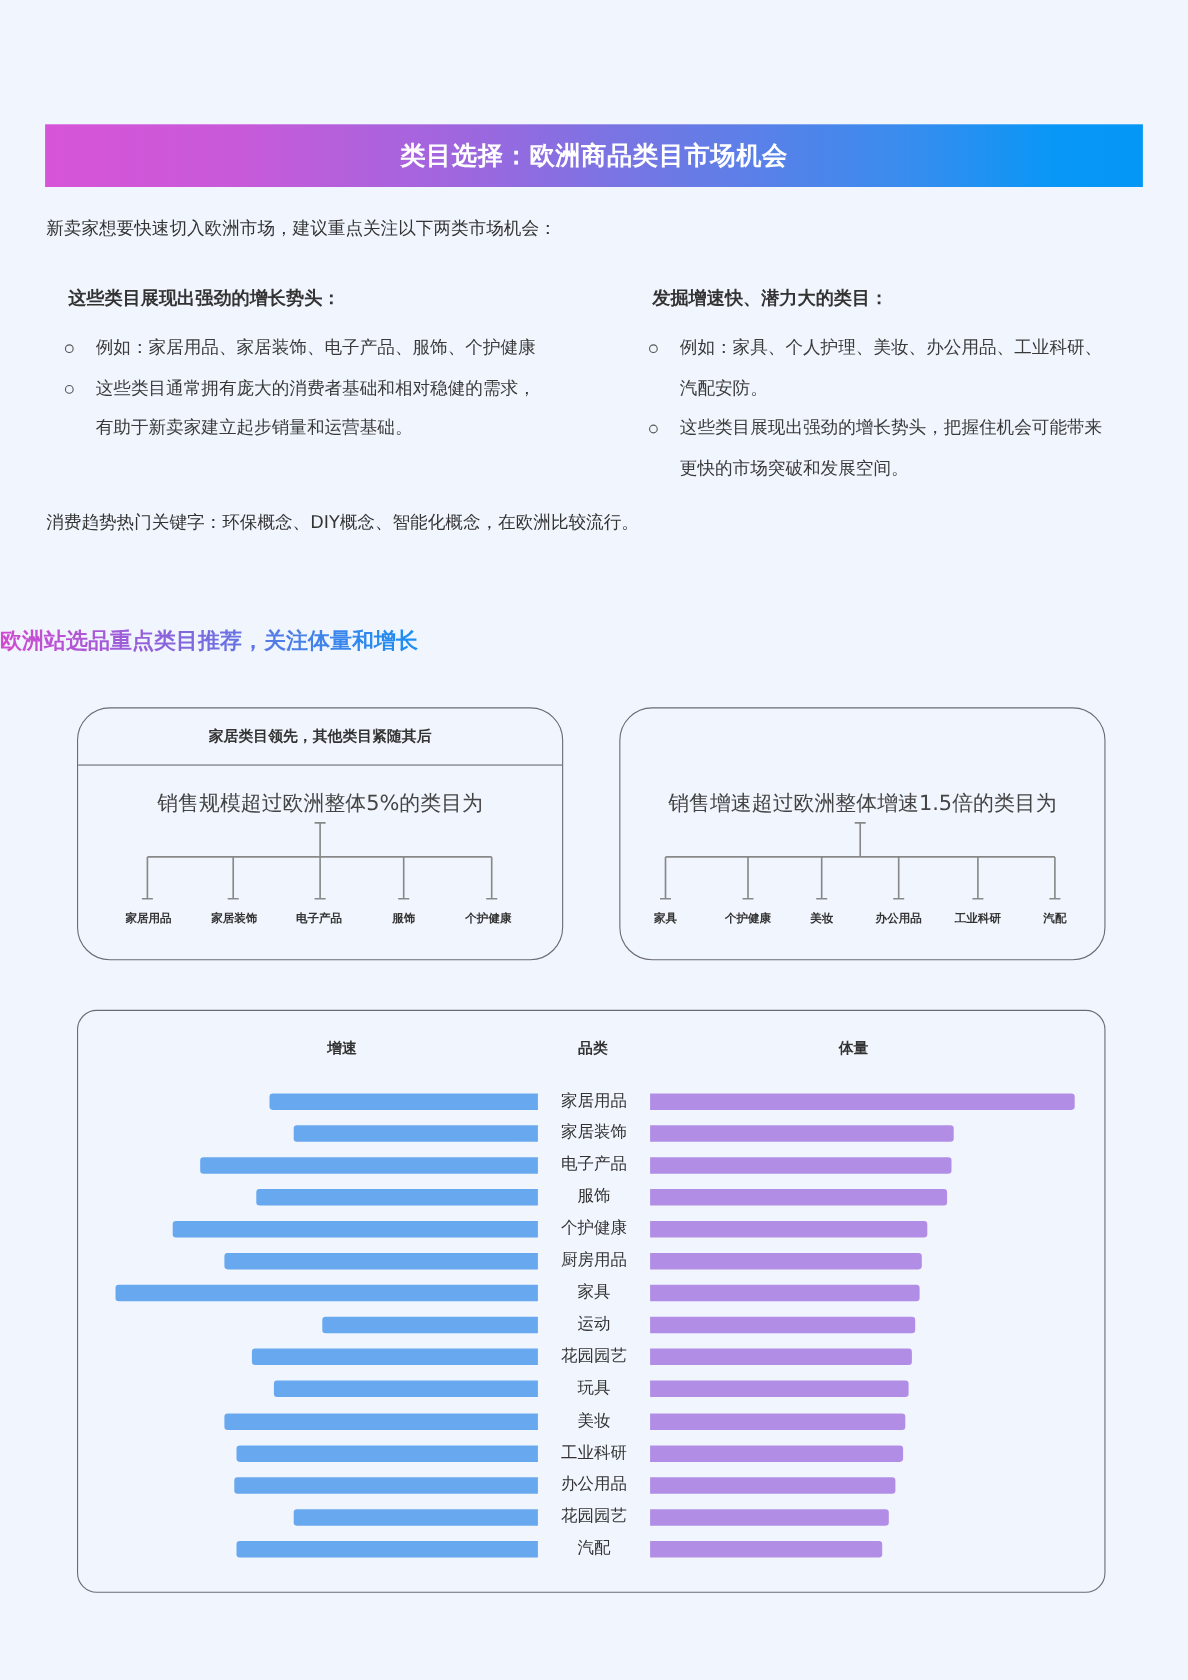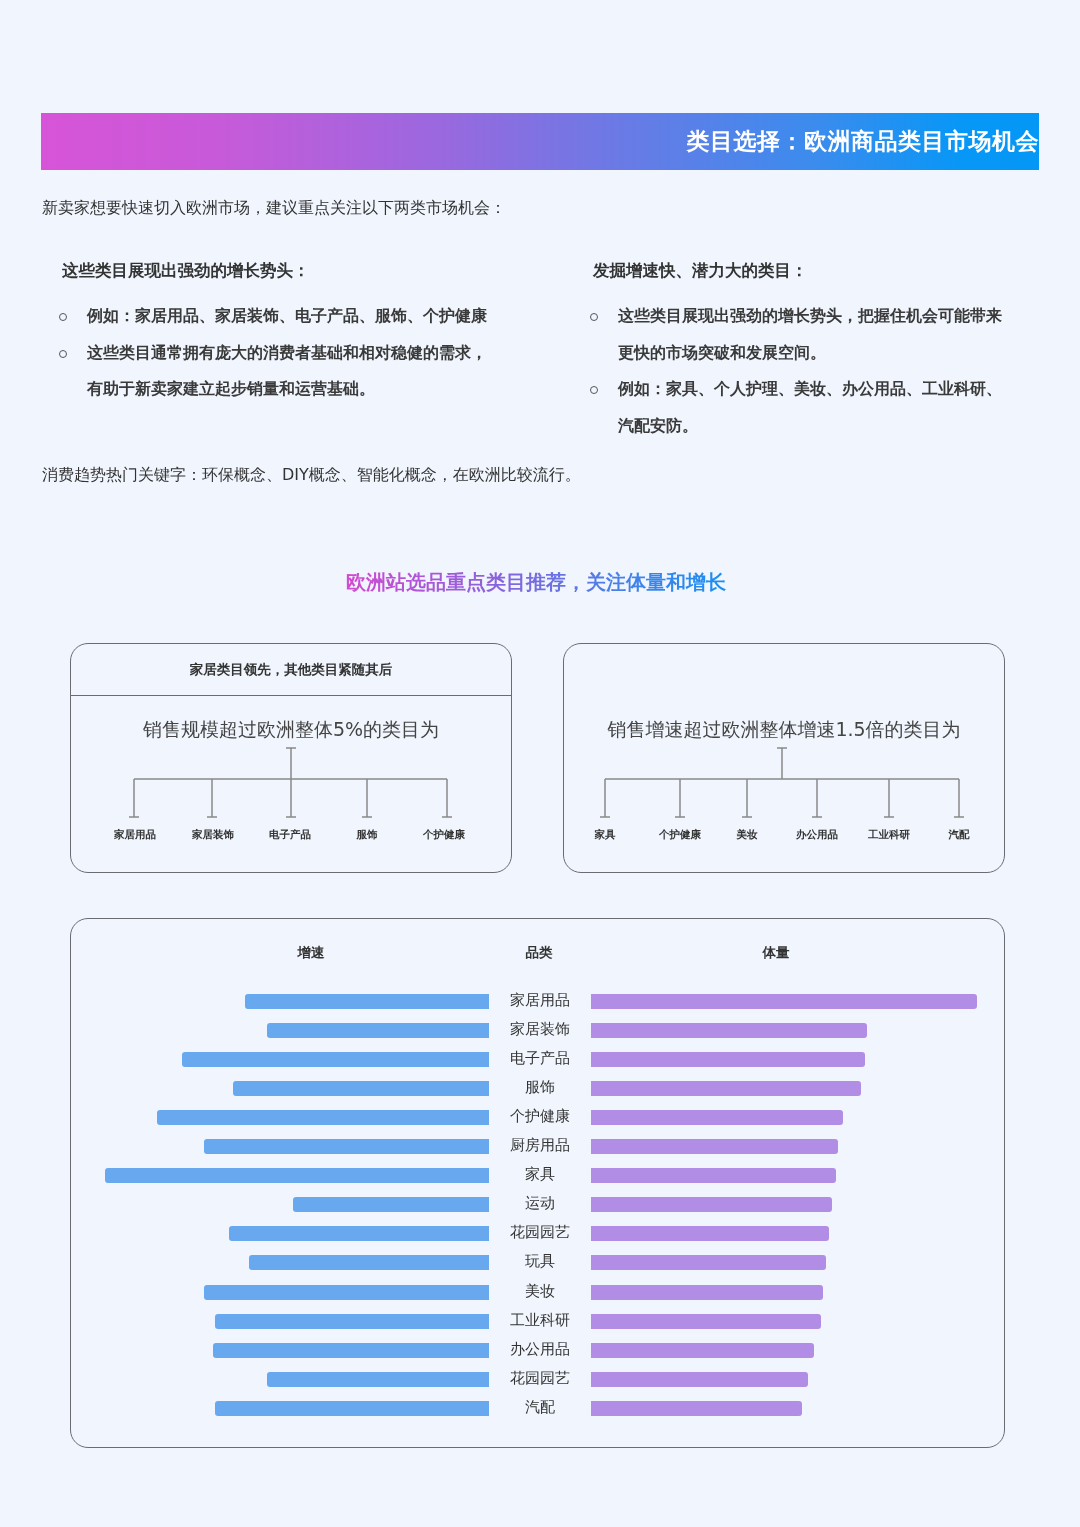--- a/index.html
+++ b/index.html
@@ -2,47 +2,47 @@
 <html><head>
 <meta charset="utf-8">
 <style>
   * { box-sizing: border-box; margin: 0; padding: 0; }
   html, body { width: 1080px; height: 1527px; background: #f1f6fe; }
   body { position: relative; font-family: "DejaVu Sans", "Liberation Sans", sans-serif; color: #333; overflow: hidden; }
 
   .banner {
     position: absolute; left: 41px; top: 113px; width: 998px; height: 57px;
     background: linear-gradient(90deg, #d754d8 0%, #c75ad9 18%, #9a68df 40%, #6a7ae5 58%, #3a8cee 78%, #0897f6 92%, #0597f6 100%);
-    display: flex; align-items: center; justify-content: flex-end;
+    display: flex; align-items: center; justify-content: center;
     color: #fff; font-size: 23px; font-weight: bold; letter-spacing: 0.5px;
   }
   .intro { position: absolute; left: 42px; top: 198px; font-size: 16px; color: #333; }
 
   .col { position: absolute; top: 260px; }
   .col.left { left: 62px; width: 430px; }
   .col.right { left: 593px; width: 420px; }
   .col-head { font-size: 16.5px; font-weight: bold; color: #333; margin-bottom: 16px; }
-  .col ul { list-style: none; font-weight: bold; }
+  .col ul { list-style: none; }
   .col li { position: relative; padding-left: 25px; font-size: 16px; line-height: 36.5px; color: #3a3a3a; }
   .col li::before { content: ""; position: absolute; left: -3px; top: 15px; width: 6px; height: 6px; border: 1.2px solid #555; border-radius: 50%; }
 
   .keywords { position: absolute; left: 42px; top: 465px; font-size: 16px; color: #333; }
 
   .sub-title {
-    position: absolute; left: 0; width: 1072px; top: 569px; text-align: center;
+    position: absolute; left: 0; width: 1072px; top: 569px; text-align: left;
     font-size: 20px; font-weight: bold;
   }
   .sub-title span {
     background: linear-gradient(90deg, #d24ad0 0%, #8a63dc 40%, #4a7fe8 70%, #1a8ff2 100%);
     -webkit-background-clip: text; background-clip: text; color: transparent;
   }
 
   .tree-card {
     position: absolute; top: 643px; width: 442px; height: 230px;
-    border: 1.5px solid #6b6b72; border-radius: 18px; background: #f1f6fe;
+    border: 1.5px solid #6b6b72; border-radius: 30px; background: #f1f6fe;
   }
   .tree-card.l { left: 70px; }
   .tree-card.r { left: 563px; }
   .tree-head { height: 52px; border-bottom: 1.5px solid #6b6b72; display: flex; align-items: center; justify-content: center; font-size: 13.5px; font-weight: bold; color: #333; }
   .tree-root { position: absolute; top: 73px; left: 0; width: 100%; text-align: center; font-size: 19px; color: #444; }
   .tree-svg { position: absolute; left: 0; top: 0; }
   .leaf { position: absolute; top: 184px; font-size: 10.5px; font-weight: bold; color: #333; transform: translateX(-50%); white-space: nowrap; }
 
   .chart-card {
     position: absolute; left: 70px; top: 918px; width: 935px; height: 530px;
@@ -67,22 +67,22 @@
   <div class="col-head">这些类目展现出强劲的增长势头：</div>
   <ul>
     <li>例如：家居用品、家居装饰、电子产品、服饰、个护健康</li>
     <li>这些类目通常拥有庞大的消费者基础和相对稳健的需求，有助于新卖家建立起步销量和运营基础。</li>
   </ul>
 </div>
 
 <div class="col right">
   <div class="col-head">发掘增速快、潜力大的类目：</div>
   <ul>
+    <li>例如：家具、个人护理、美妆、办公用品、工业科研、汽配安防。</li>
     <li>这些类目展现出强劲的增长势头，把握住机会可能带来更快的市场突破和发展空间。</li>
-    <li>例如：家具、个人护理、美妆、办公用品、工业科研、汽配安防。</li>
   </ul>
 </div>
 
 <div class="keywords">消费趋势热门关键字：环保概念、DIY概念、智能化概念，在欧洲比较流行。</div>
 
 <div class="sub-title">
   <span>欧洲站选品重点类目推荐，关注体量和增长</span>
 </div>
 
 <div class="tree-card l">

